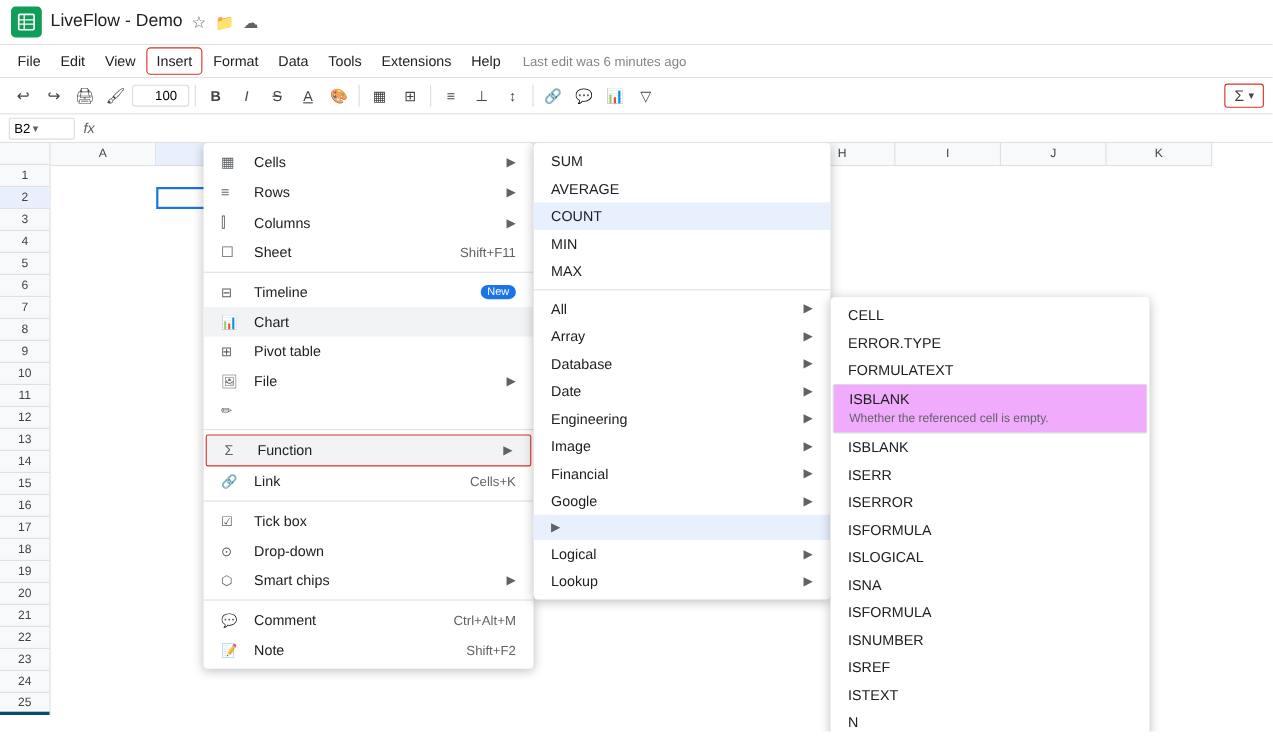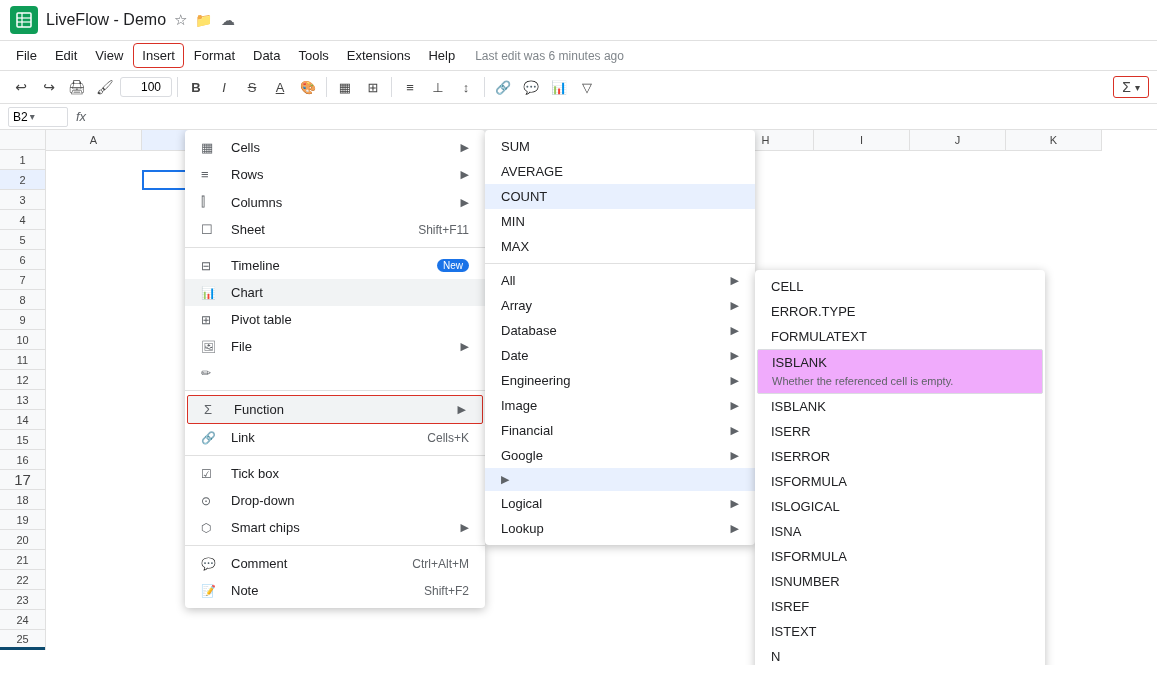--- a/index.html
+++ b/index.html
@@ -100,21 +100,21 @@
     <div style="height:20px;display:flex;align-items:center;justify-content:center;font-size:11px;color:#444;border-bottom:1px solid #e0e0e0;">7</div>
     <div style="height:20px;display:flex;align-items:center;justify-content:center;font-size:11px;color:#444;border-bottom:1px solid #e0e0e0;">8</div>
     <div style="height:20px;display:flex;align-items:center;justify-content:center;font-size:11px;color:#444;border-bottom:1px solid #e0e0e0;">9</div>
     <div style="height:20px;display:flex;align-items:center;justify-content:center;font-size:11px;color:#444;border-bottom:1px solid #e0e0e0;">10</div>
     <div style="height:20px;display:flex;align-items:center;justify-content:center;font-size:11px;color:#444;border-bottom:1px solid #e0e0e0;">11</div>
     <div style="height:20px;display:flex;align-items:center;justify-content:center;font-size:11px;color:#444;border-bottom:1px solid #e0e0e0;">12</div>
     <div style="height:20px;display:flex;align-items:center;justify-content:center;font-size:11px;color:#444;border-bottom:1px solid #e0e0e0;">13</div>
     <div style="height:20px;display:flex;align-items:center;justify-content:center;font-size:11px;color:#444;border-bottom:1px solid #e0e0e0;">14</div>
     <div style="height:20px;display:flex;align-items:center;justify-content:center;font-size:11px;color:#444;border-bottom:1px solid #e0e0e0;">15</div>
     <div style="height:20px;display:flex;align-items:center;justify-content:center;font-size:11px;color:#444;border-bottom:1px solid #e0e0e0;">16</div>
-    <div style="height:20px;display:flex;align-items:center;justify-content:center;font-size:15px;color:#444;border-bottom:1px solid #e0e0e0;">17</div>
+    <div style="height:20px;display:flex;align-items:center;justify-content:center;font-size:11px;color:#444;border-bottom:1px solid #e0e0e0;">17</div>
     <div style="height:20px;display:flex;align-items:center;justify-content:center;font-size:11px;color:#444;border-bottom:1px solid #e0e0e0;">18</div>
     <div style="height:20px;display:flex;align-items:center;justify-content:center;font-size:11px;color:#444;border-bottom:1px solid #e0e0e0;">19</div>
     <div style="height:20px;display:flex;align-items:center;justify-content:center;font-size:11px;color:#444;border-bottom:1px solid #e0e0e0;">20</div>
     <div style="height:20px;display:flex;align-items:center;justify-content:center;font-size:11px;color:#444;border-bottom:1px solid #e0e0e0;">21</div>
     <div style="height:20px;display:flex;align-items:center;justify-content:center;font-size:11px;color:#444;border-bottom:1px solid #e0e0e0;">22</div>
     <div style="height:20px;display:flex;align-items:center;justify-content:center;font-size:11px;color:#444;border-bottom:1px solid #e0e0e0;">23</div>
     <div style="height:20px;display:flex;align-items:center;justify-content:center;font-size:11px;color:#444;border-bottom:1px solid #e0e0e0;">24</div>
     <div style="height:20px;display:flex;align-items:center;justify-content:center;font-size:11px;color:#444;border-bottom:3px solid #0c4a6e;">25</div>
   </div>
 

